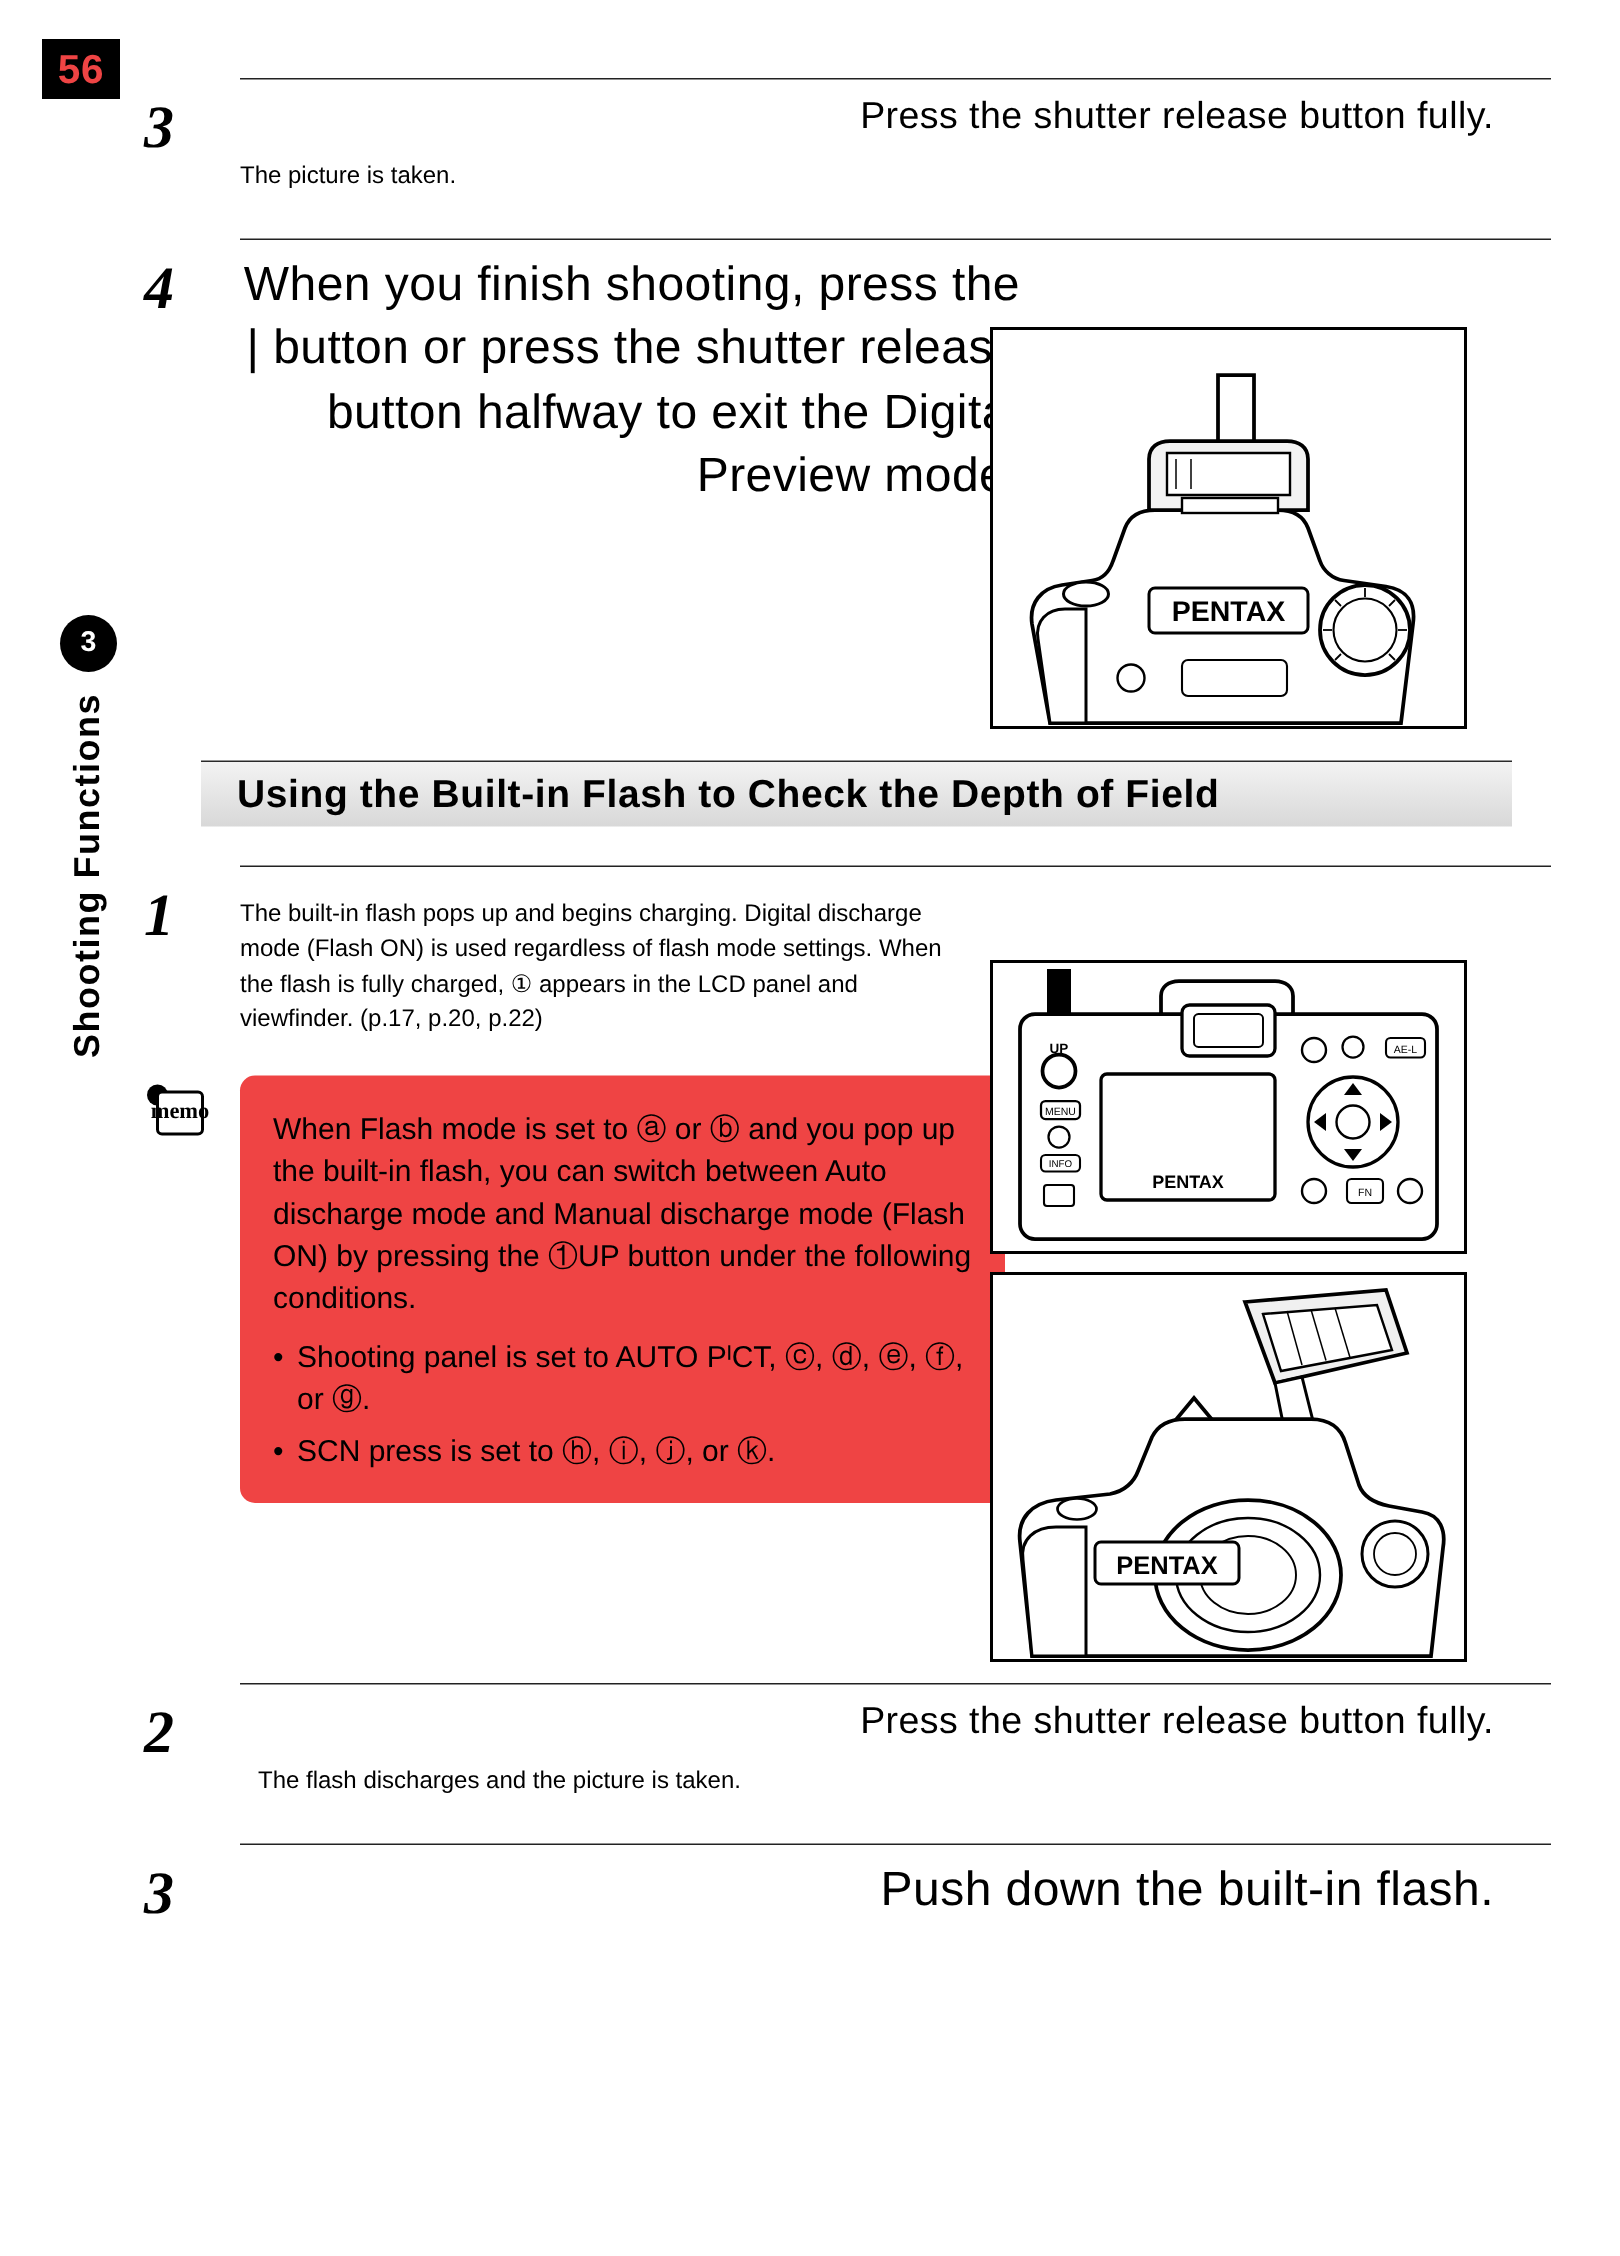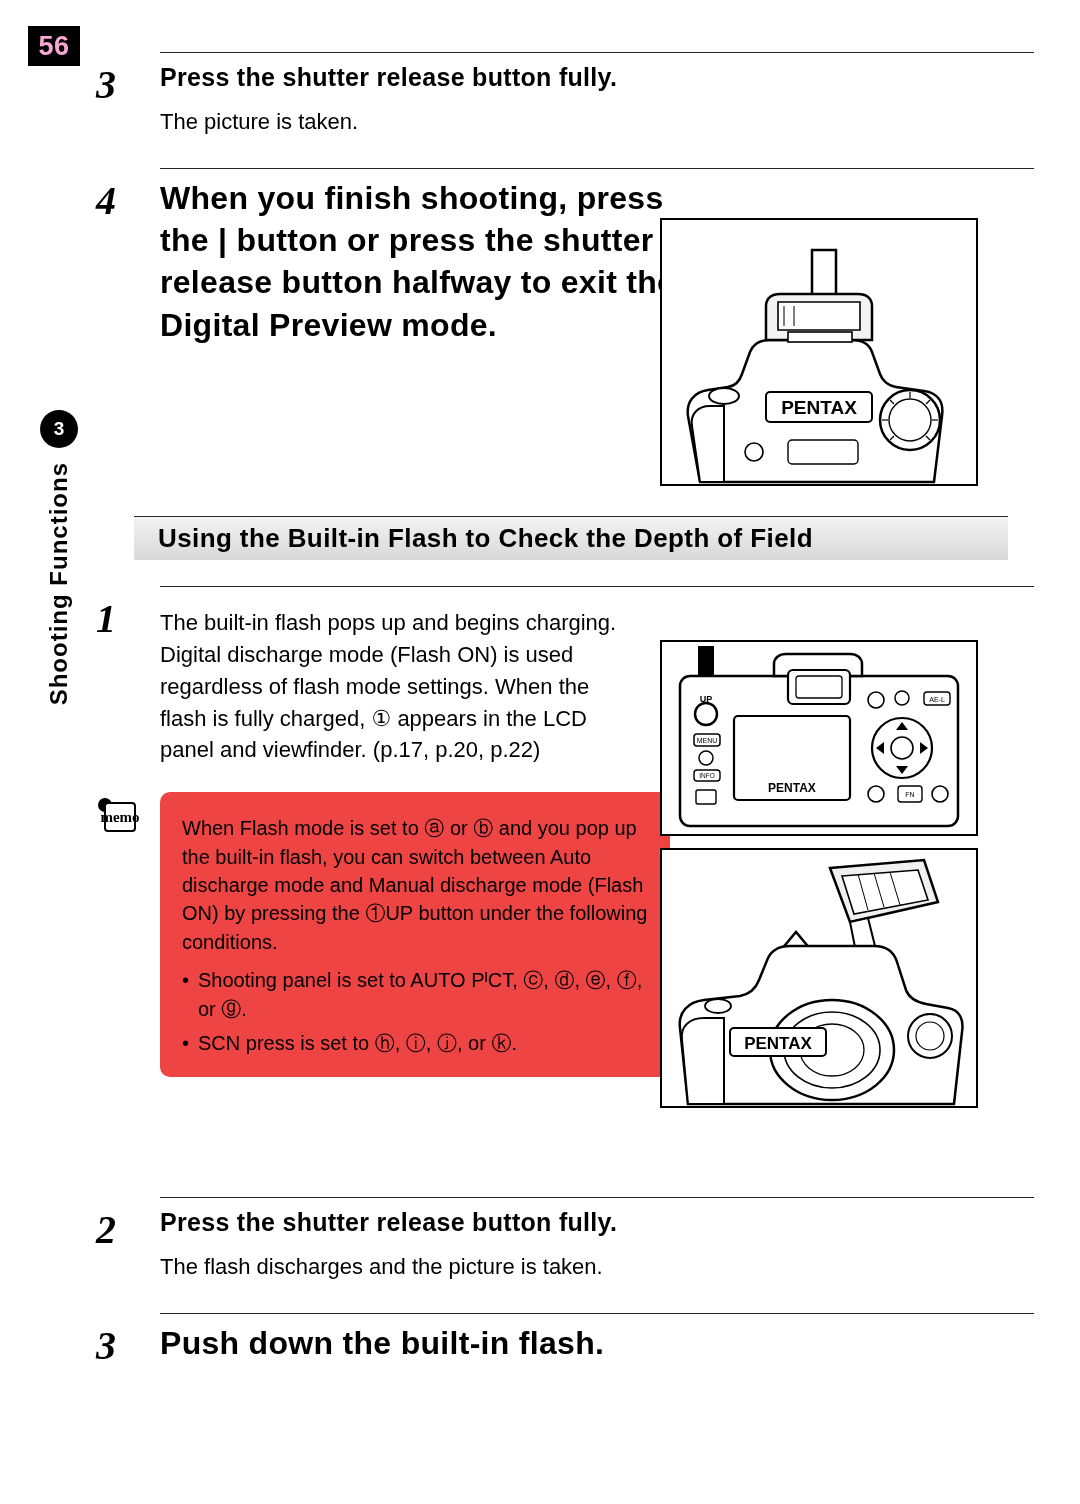--- a/index.html
+++ b/index.html
@@ -10,21 +10,21 @@
     font-family:"Liberation Sans", sans-serif;
     color:#000;
     position:relative;
     overflow:hidden;
   }
 
   
   .page-num-block{
     position:absolute; left:28px; top:26px;
     width:52px; height:40px;
-    background:#000; color:#f9a8d4;
+    background:#000; color:#ef4444;
     display:flex; align-items:center; justify-content:center;
     font-size:27px; font-weight:bold;
     letter-spacing:0.5px;
   }
 
   
   .side-tab{
     position:absolute; left:36px; top:410px;
     width:46px;
     display:flex; flex-direction:column; align-items:center;
@@ -67,32 +67,33 @@
     font-size:40px;
     font-weight:bold;
     font-style:italic;
     line-height:1;
     padding-top:4px;
     font-family:"Liberation Serif", serif;
   }
   .step-body{ flex:1 1 auto; padding-left:8px;}
   .step-title{
     font-size:25px;
-    font-weight:bold;
+    font-weight:normal;
     line-height:1.32;
     letter-spacing:0.3px;
+    text-align:right;
   }
   .step-title.big{ font-size:32px; }
   .step-text{
-    font-size:22px;
+    font-size:16px;
     line-height:1.45;
     margin-top:12px;
     max-width:470px;
   }
-  .step-text.wide{ max-width:860px;}
+  .step-text.wide{ max-width:860px;margin-left:12px;}
 
   
   .section-head{
     margin-top:36px;
     position:relative;
   }
   .section-head .band{
     background:linear-gradient(to bottom,#f3f3f3,#d8d8d8);
     height:44px;
     width:874px;

